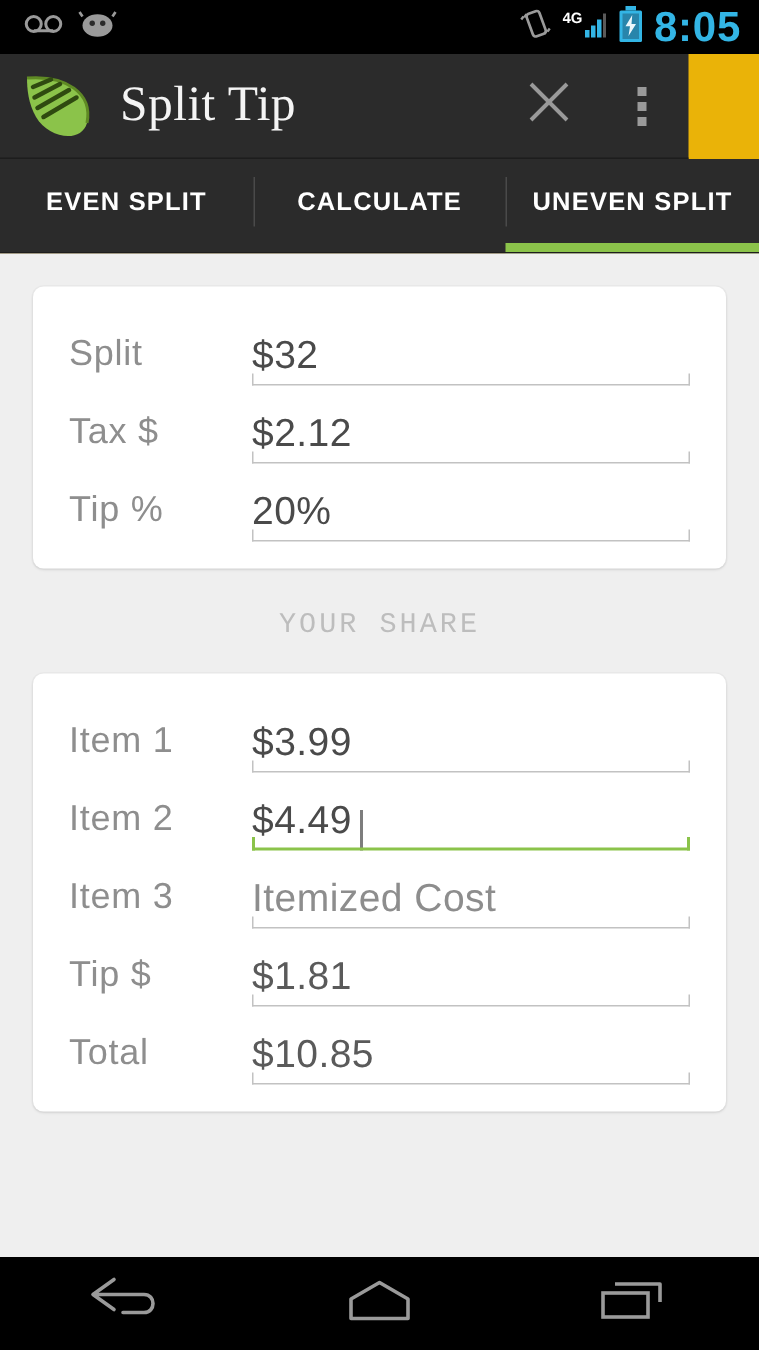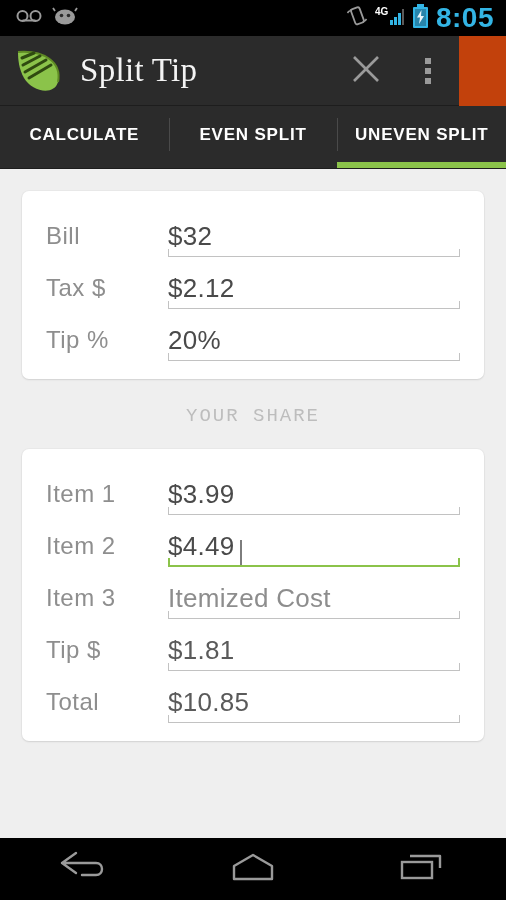--- a/index.html
+++ b/index.html
@@ -2,21 +2,21 @@
 <html><head>
 <meta charset="utf-8">
 <style>
   * { margin:0; padding:0; box-sizing:border-box; }
   html, body {
     width:506px; height:900px;
     background:#000;
     font-family:"Liberation Sans", sans-serif;
     overflow:hidden;
   }
-  #screen { position:relative; width:506px; height:900px; background:#c2410c; }
+  #screen { position:relative; width:506px; height:900px; background:#eab308; }
 
   
   .statusbar{
     position:absolute; top:0; left:0; width:506px; height:36px;
     background:#000; display:flex; align-items:center;
   }
   .sb-left{ display:flex; align-items:center; gap:10px; padding-left:16px; }
   .sb-right{ margin-left:auto; display:flex; align-items:center; gap:7px; padding-right:12px; }
   .sb-clock{ color:#33b5e5; font-size:28px; letter-spacing:0.5px; font-weight:700; }
 
@@ -189,36 +189,36 @@
           <i></i>
             <i></i>
             <i></i>
         </span>
       </div>
     </div>
   </div>
 
   <div class="tabbar">
     <div class="tab">
+      <span>EVEN SPLIT</span>
+    </div>
+    <div class="tab">
       <span>CALCULATE</span>
-    </div>
-    <div class="tab">
-      <span>EVEN SPLIT</span>
     </div>
     <div class="tab active">
       <span>UNEVEN SPLIT</span>
     </div>
   </div>
 
   <div class="content">
 
     <div class="card">
 
       <div class="row">
-        <div class="row-label">Bill</div>
+        <div class="row-label">Split</div>
         <div class="field">
           <span class="val dark">$32</span>
           <span class="rule"></span>
         </div>
       </div>
 
       <div class="row">
         <div class="row-label">Tax $</div>
         <div class="field">
           <span class="val dark">$2.12</span>

